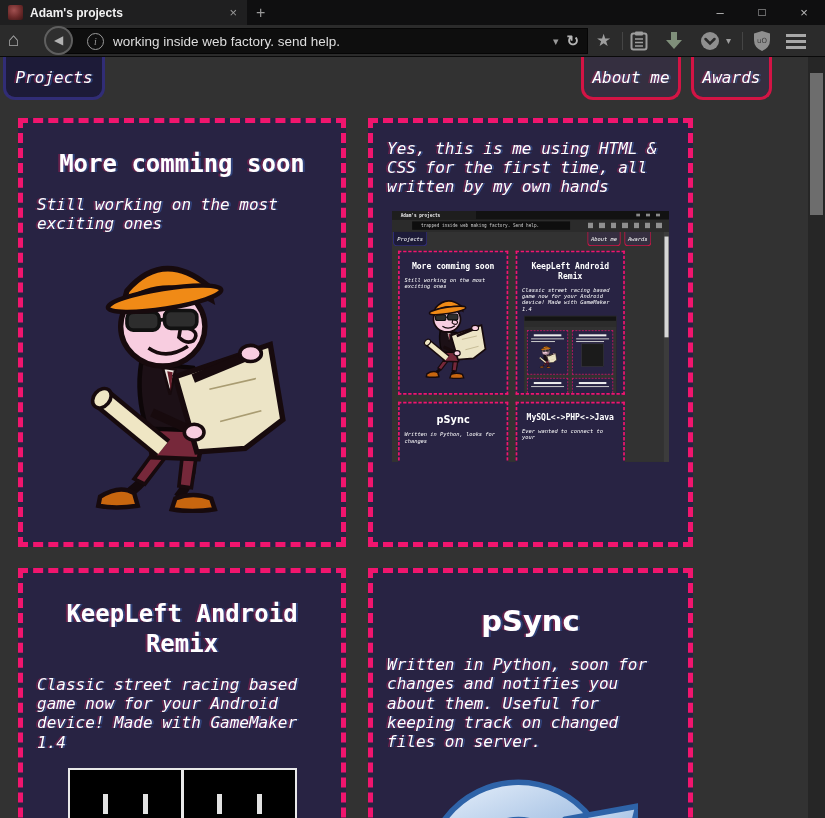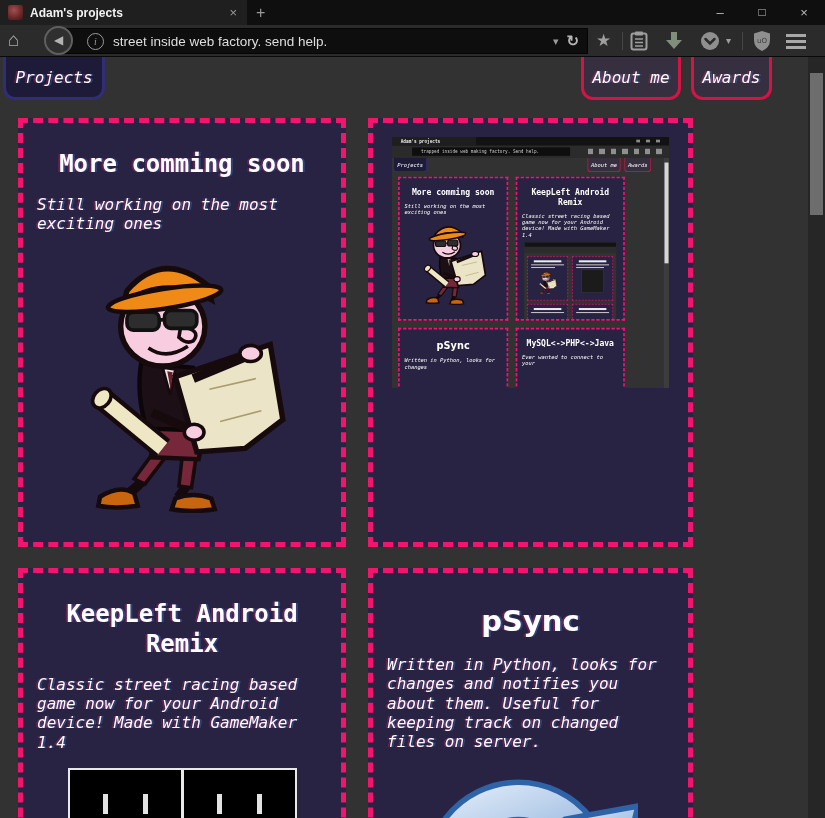--- a/index.html
+++ b/index.html
@@ -145,21 +145,21 @@
       <span class="wc max">□</span>
       <span class="wc">×</span>
     </div>
   </div>
 
   <div class="toolbar">
     <span class="tb-home">⌂</span>
     <span class="tb-back">◀</span>
     <div class="urlbar">
       <span class="info-ic">i</span>
-      <span class="url-text">street inside web factory. send help.</span>
+      <span class="url-text">working inside web factory. send help.</span>
       <span class="url-caret">▾</span>
       <span class="url-reload">↻</span>
     </div>
     <span class="tb-ic tb-star">★</span>
     <span class="tb-div1 tb-ic"></span>
     <svg class="tb-ic" style="left:630px;top:6px" width="18" height="20">
       <rect x="1.5" y="2.5" width="15" height="16" rx="2" fill="none" stroke="#9e9e9e" stroke-width="2"></rect>
       <rect x="5" y="0.5" width="8" height="4" rx="1" fill="#9e9e9e"></rect>
       <path d="M5 8 h8 M5 11.5 h8 M5 15 h8" stroke="#9e9e9e" stroke-width="1.6"></path>
     </svg>
@@ -195,20 +195,21 @@
 
       <div class="card">
         <div class="card-title chroma">More comming soon</div>
         <div class="card-desc chroma">Still working on the most exciting ones</div>
         <svg class="worker-main" width="215" height="275" viewBox="0 0 240 300">
             <use href="#sym-worker"></use>
           </svg>
       </div>
 
       <div class="card">
+        <div class="card-desc chroma">Yes, this is me using HTML &amp; CSS for the first time, all written by my own hands</div>
 
         <div class="shot">
           <div class="mini">
             <div class="m-bar1">
               <div class="m-tab">Adam's projects</div>
               <div class="m-dots"></div>
             </div>
             <div class="m-bar2">
               <div class="m-url">trapped inside web making factory. Send help.</div>
               <div class="m-icons"></div>
@@ -291,21 +292,21 @@
           </div>
           <div class="lane">
             <div class="dash d1"></div>
             <div class="dash d2"></div>
           </div>
         </div>
       </div>
 
       <div class="card">
         <div class="card-title sans chroma">pSync</div>
-        <div class="card-desc chroma">Written in Python, looks for changes and notifies you about them. Useful for keeping track on changed files on server.</div>
+        <div class="card-desc chroma">Written in Python, soon for changes and notifies you about them. Useful for keeping track on changed files on server.</div>
         <svg class="sync" width="215" height="170" viewBox="0 0 230 170">
           <path d="M 29 138 A 78 78 0 1 1 175 138" stroke="#2e63a8" stroke-width="46" fill="none"></path>
           <path d="M 29 138 A 78 78 0 1 1 175 138" stroke="url(#gsync)" stroke-width="34" fill="none"></path>
           <polygon points="152,52 230,38 198,168" fill="url(#gsync)" stroke="#2e63a8" stroke-width="6" stroke-linejoin="round"></polygon>
         </svg>
       </div>
 
     </div>
 
     <div class="sb">

